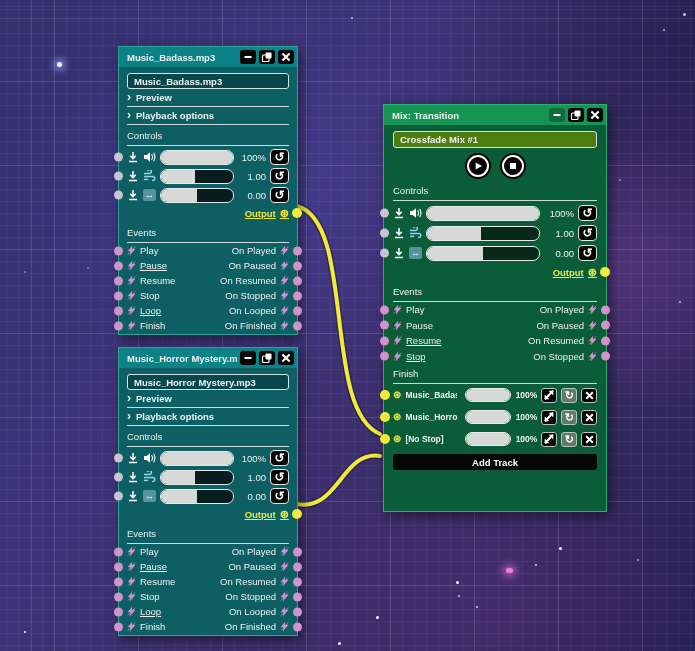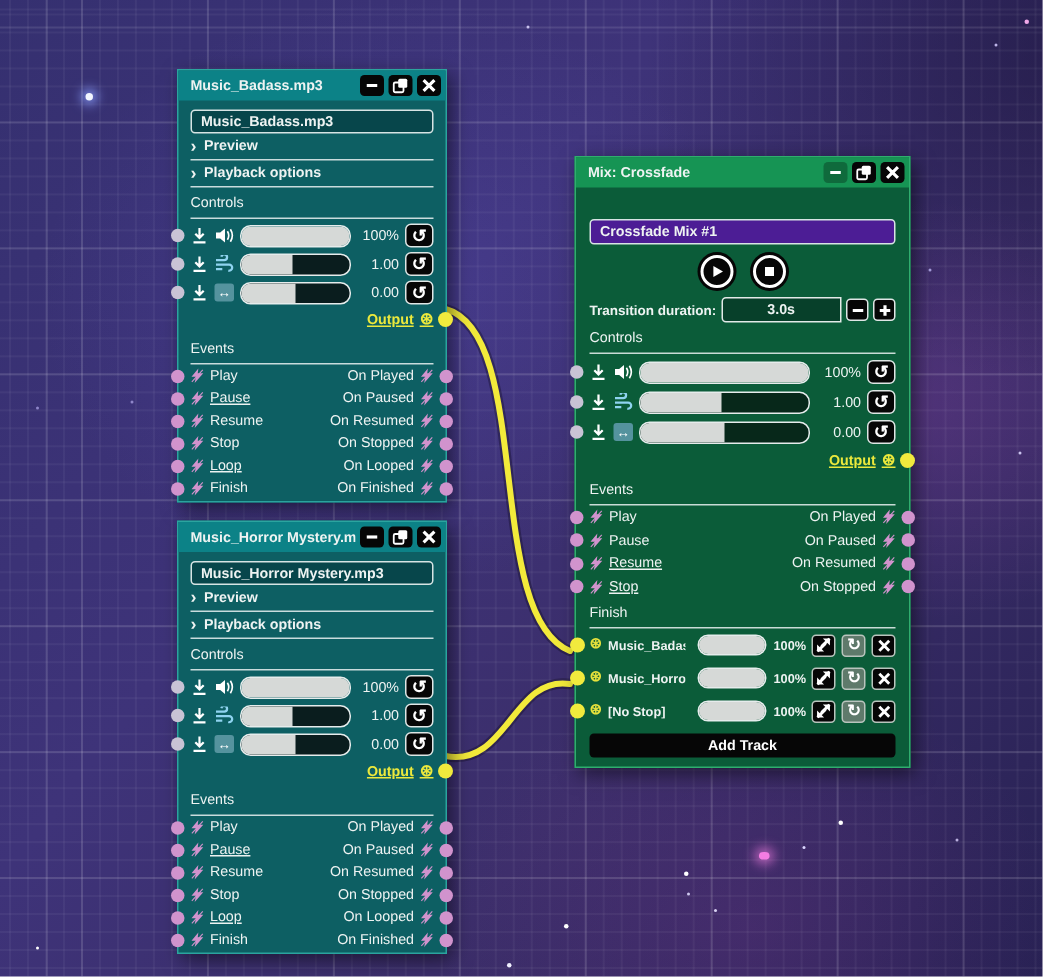--- a/index.html
+++ b/index.html
@@ -31,21 +31,21 @@
   .titlebar .t{flex:1;white-space:nowrap;overflow:hidden;}
   .tb-btn{width:16px;height:14px;background:#060606;border:none;border-radius:3px;margin-left:3px;
           display:flex;align-items:center;justify-content:center;color:#fff;padding:0;cursor:pointer;}
   .tb-btn.dim{background:rgba(0,0,0,0.28);}
   .tb-btn svg{display:block;}
   .nbody{position:relative;padding:6px 8px 4px;}
   .green .nbody{padding:6px 9px 4px;}
 
   .namefield{height:14px;background:#07464b;border:1px solid #d7e4e4;border-radius:3px;
              display:flex;align-items:center;padding:0 6px;font-weight:bold;white-space:nowrap;overflow:hidden;}
-  .green .namefield{background:#4c1d95;height:15px;margin-top:15px;}
+  .green .namefield{background:#4d7c0f;height:15px;}
 
   .foldout{height:17px;display:flex;align-items:center;gap:5px;font-weight:bold;
            border-bottom:1px solid rgba(235,242,242,0.85);cursor:pointer;}
   .chev{font-size:12px;font-weight:bold;line-height:1;transform:translateY(-1px);}
   .section{margin-top:5px;padding-bottom:4px;border-bottom:1px solid rgba(235,242,242,0.85);font-weight:normal;}
 
   .crow{height:16px;margin-top:3px;display:flex;align-items:center;gap:4px;position:relative;}
   .green .crow{height:16px;margin-top:4px;}
   .ic{flex:none;display:block;}
   .panic{flex:none;width:13px;height:12px;background:#55939e;border-radius:2px;color:#fff;
@@ -545,21 +545,21 @@
             <use href="#i-bolt"></use>
           </svg>
         </span>
       <b class="port pink pr"></b>
     </div>
   </div>
 </div>
 
 <div class="node green" style="left:383px;top:104px;width:222px;height:406px">
   <div class="titlebar">
-    <span class="t">Mix: Crossfade</span>
+    <span class="t">Mix: Transition</span>
     <button class="tb-btn dim">
         <svg width="12" height="12">
           <use href="#i-minus"></use>
         </svg>
       </button>
     <button class="tb-btn">
         <svg width="12" height="12">
           <use href="#i-copy"></use>
         </svg>
       </button>
@@ -579,34 +579,20 @@
           </svg>
         </button>
       <button class="cbtn">
           <svg width="12" height="12" style="position:relative">
             <use href="#i-stop"></use>
           </svg>
         </button>
     </div>
 
 
-    <div class="trow">
-      <span class="tlabel">Transition duration:</span>
-      <div class="tinput">3.0s</div>
-      <button class="sqbtn">
-          <svg width="12" height="12">
-            <use href="#i-minus"></use>
-          </svg>
-        </button>
-      <button class="sqbtn">
-          <svg width="12" height="12">
-            <use href="#i-plus"></use>
-          </svg>
-        </button>
-    </div>
 
     <div class="section">Controls</div>
 
     <div class="crow">
       <b class="port gray pl"></b>
       <svg class="ic" width="12" height="12">
           <use href="#i-dl"></use>
         </svg>
       <svg class="ic" width="13" height="12">
           <use href="#i-vol"></use>

